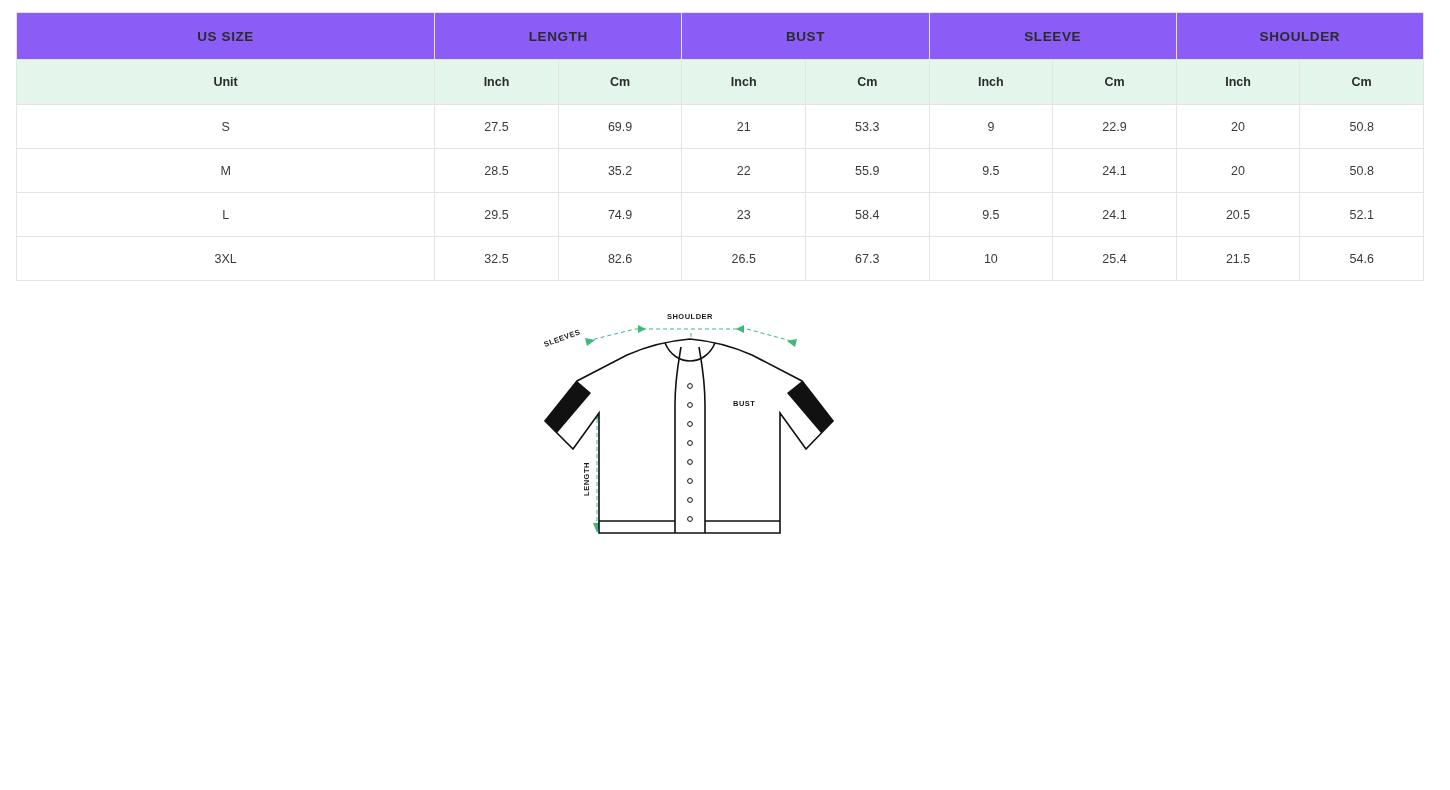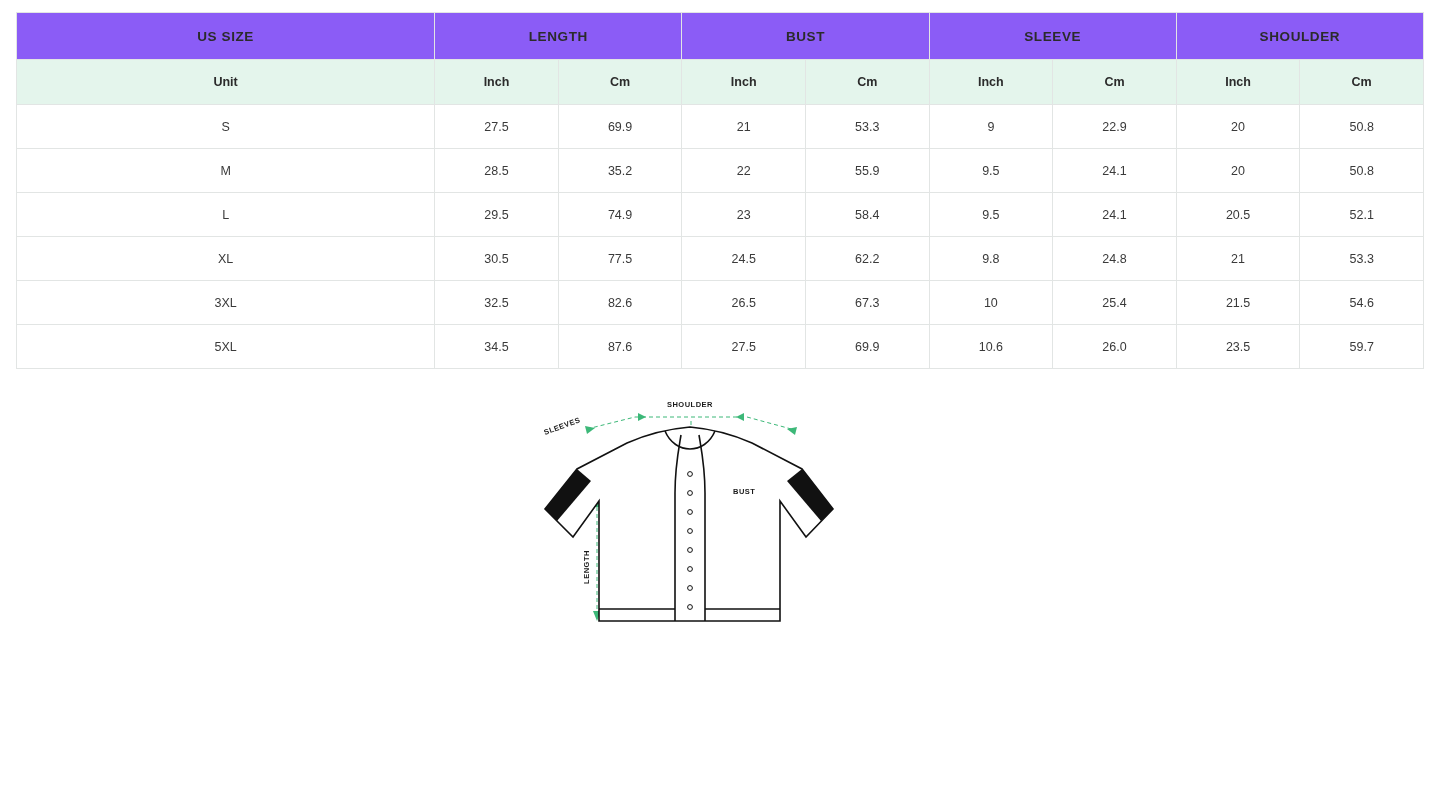--- a/index.html
+++ b/index.html
@@ -128,52 +128,30 @@
           <td>29.5</td>
           <td>74.9</td>
           <td>23</td>
           <td>58.4</td>
           <td>9.5</td>
           <td>24.1</td>
           <td>20.5</td>
           <td>52.1</td>
         </tr>
         <tr class="data-row">
-          <td>XL</td>
-          <td>30.5</td>
-          <td>77.5</td>
-          <td>24.5</td>
-          <td>62.2</td>
-          <td>9.8</td>
-          <td>24.8</td>
-          <td>21</td>
-          <td>53.3</td>
-        </tr>
-        <tr class="data-row">
           <td>3XL</td>
           <td>32.5</td>
           <td>82.6</td>
           <td>26.5</td>
           <td>67.3</td>
           <td>10</td>
           <td>25.4</td>
           <td>21.5</td>
           <td>54.6</td>
         </tr>
-        <tr class="data-row">
-          <td>5XL</td>
-          <td>34.5</td>
-          <td>87.6</td>
-          <td>27.5</td>
-          <td>69.9</td>
-          <td>10.6</td>
-          <td>26.0</td>
-          <td>23.5</td>
-          <td>59.7</td>
-        </tr>
       </tbody>
     </table>
   </div>
 
   <div class="figure">
     <svg width="420" height="270" viewBox="0 0 420 270">
 
       <g stroke="#3cb878" stroke-width="1" stroke-dasharray="4 3" fill="none">
         <line x1="72" y1="32" x2="120" y2="20"></line>
         <line x1="120" y1="20" x2="232" y2="20"></line>

